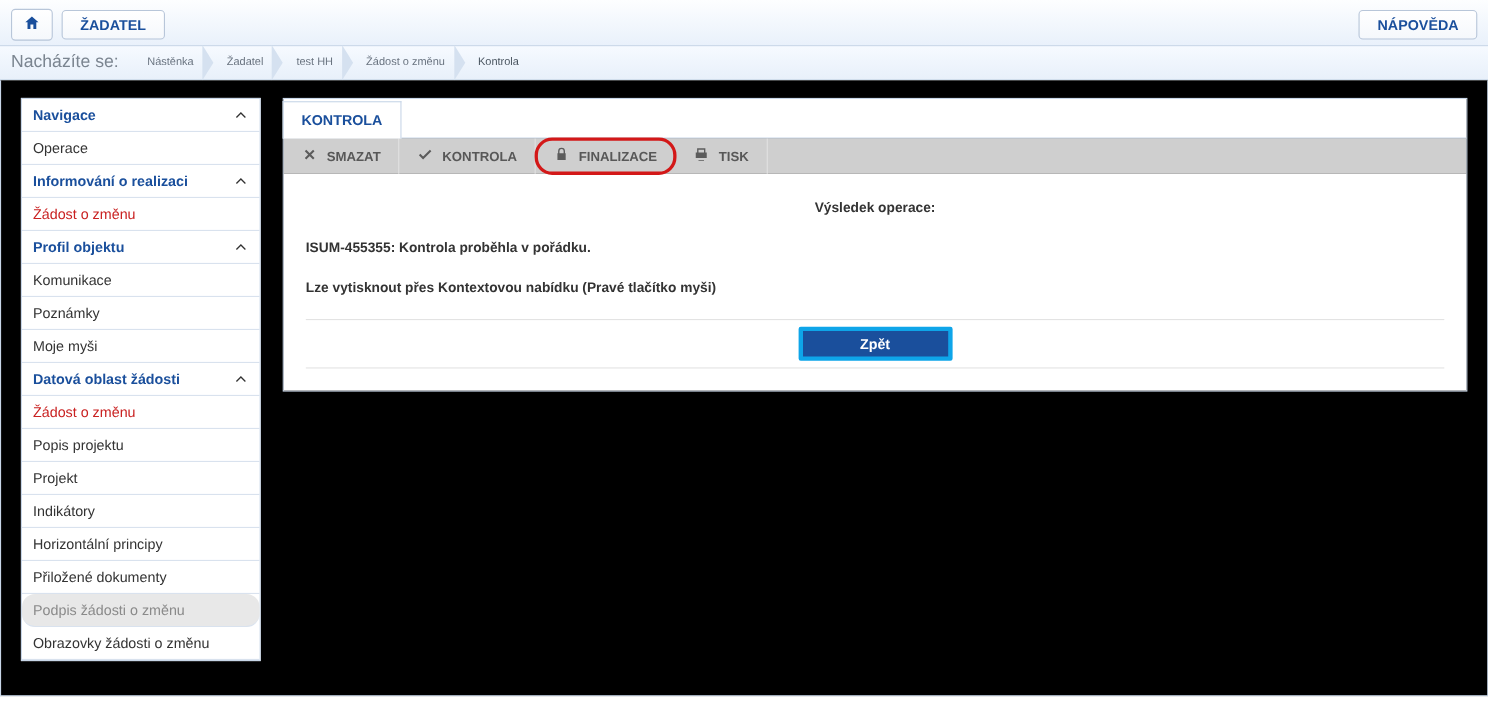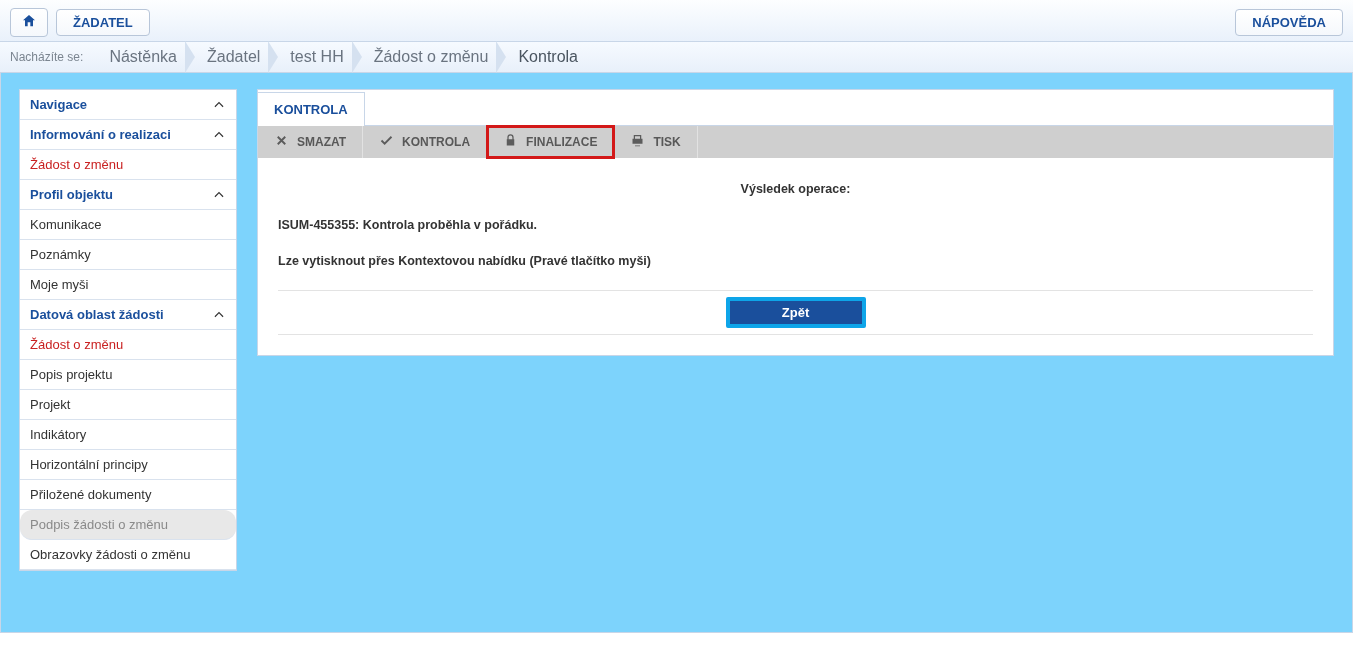--- a/index.html
+++ b/index.html
@@ -37,27 +37,27 @@
     border-top: 1px solid #c8d6e8;
     border-bottom: 1px solid #c8d6e8;
     background: linear-gradient(#f6faff, #e8f0fa);
     padding: 0 10px;
     display: flex;
     align-items: center;
     height: 32px;
   }
   .bc-label {
     color: #7b8590;
-    font-size: 12px;
+    font-size: 16px;
     margin-right: 14px;
   }
   .bc-item {
     position: relative;
     color: #6a7480;
-    font-size: 16px;
+    font-size: 10px;
     padding: 0 18px 0 12px;
     height: 32px;
     line-height: 32px;
     cursor: pointer;
   }
   .bc-item::after {
     content: "";
     position: absolute;
     right: 0; top: 0;
     width: 0; height: 0;
@@ -73,21 +73,21 @@
     border-top: 16px solid transparent;
     border-bottom: 16px solid transparent;
     border-left: 10px solid transparent;
   }
   .bc-item.last { color: #4a5560; cursor: default; }
   .bc-item.last::after { display:none; }
   .layout {
     display: flex;
     gap: 20px;
     padding: 16px 18px 20px 18px;
-    background: #7dd3fc;
+    background: #000000;
     border: 1px solid #c8d6e8;
     border-top: none;
     min-height: 560px;
     align-items: flex-start;
   }
   .sidebar {
     width: 218px;
     border: 1px solid #c8d6e8;
     background: #fff;
   }
@@ -150,20 +150,21 @@
     font-weight: bold;
     color: #585858;
     font-size: 12px;
     border-right: 1px solid #e2e2e2;
     cursor: pointer;
   }
   .tool.highlight {
     outline: 3px solid #d31818;
     outline-offset: -2px;
     z-index: 2;
+    border-radius: 15px;
   }
   .tool svg { width: 15px; height: 15px; fill: #5c5c5c; }
   .content {
     padding: 24px 20px 20px 20px;
     background: #fff;
   }
   .content p {
     font-size: 12.5px;
     color: #333;
     margin-bottom: 22px;
@@ -221,20 +222,21 @@
 <div class="layout">
 
   <div class="sidebar">
 
     <div class="side-group-header">
       <span>Navigace</span>
       <span class="chev"><svg viewBox="0 0 24 24">
             <polyline points="5 15 12 8 19 15"></polyline>
           </svg></span>
     </div>
+    <div class="side-item">Operace</div>
 
     <div class="side-group-header">
       <span>Informování o realizaci</span>
       <span class="chev"><svg viewBox="0 0 24 24">
             <polyline points="5 15 12 8 19 15"></polyline>
           </svg></span>
     </div>
     <div class="side-item red">Žádost o změnu</div>
 
     <div class="side-group-header">

